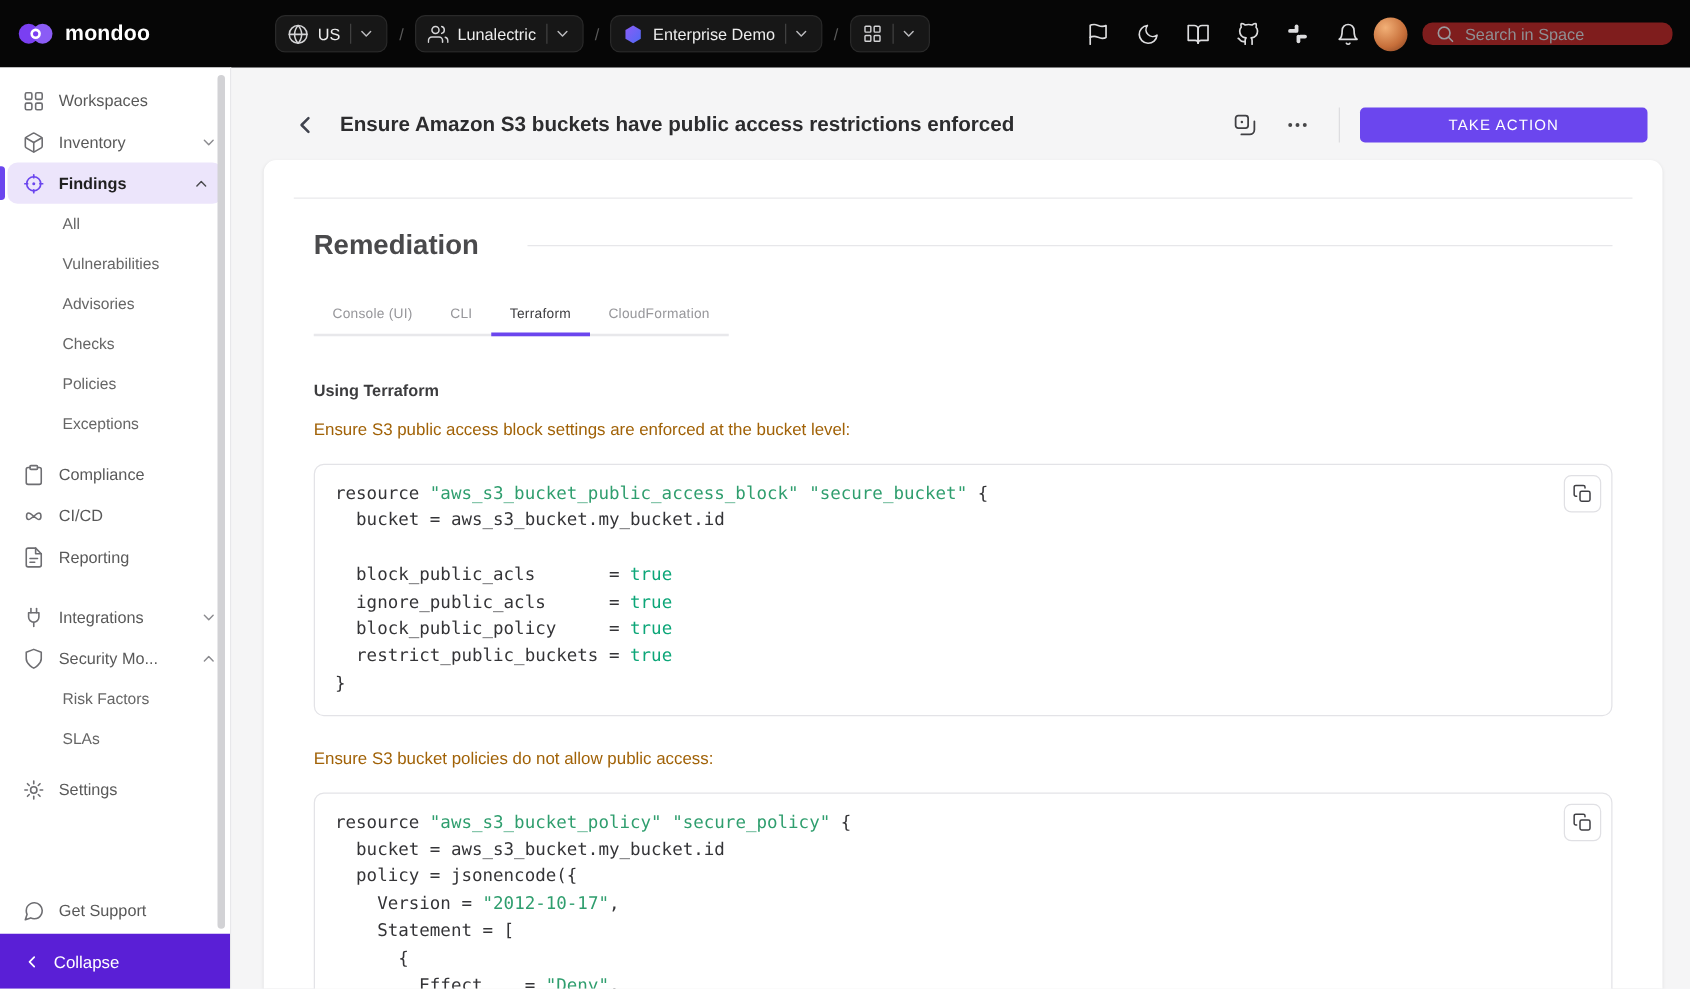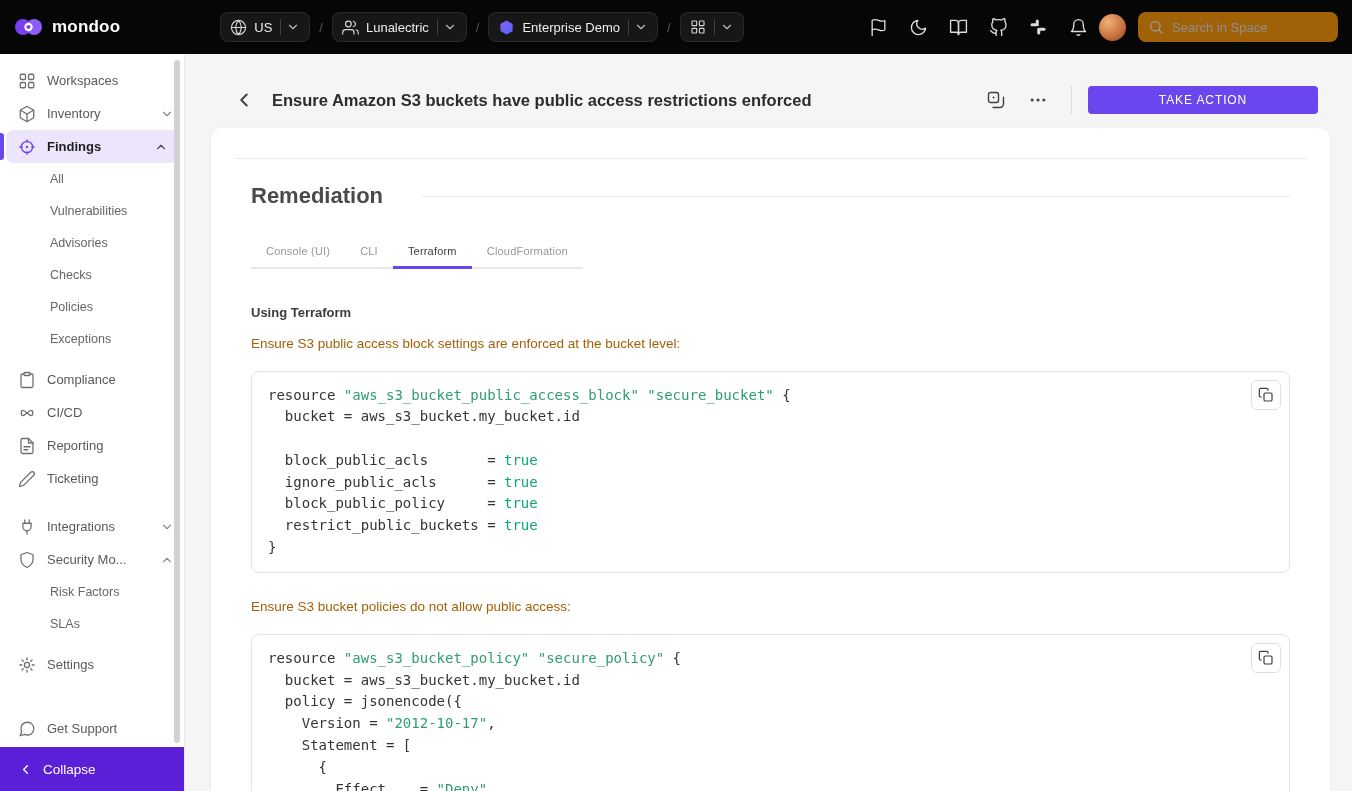--- a/index.html
+++ b/index.html
@@ -18,21 +18,21 @@
   .brand-text{color:#fff;font-size:17px;font-weight:700;letter-spacing:.2px;}
   .crumbs{display:flex;align-items:center;gap:9px;margin-left:100px;}
   .pill{display:flex;align-items:center;height:30px;background:rgba(255,255,255,.07);border:1px solid rgba(255,255,255,.08);border-radius:8px;padding:0 4px 0 9px;cursor:pointer;}
   .pill .plabel{color:#ededed;font-size:13px;margin:0 8px 0 7px;white-space:nowrap;}
   .pill .pdiv{width:1px;height:16px;background:rgba(255,255,255,.18);}
   .pill .pchev{display:flex;align-items:center;padding:0 5px;}
   .slash{color:#5a5a5a;font-size:13px;}
   .top-right{margin-left:auto;display:flex;align-items:center;gap:2px;}
   .tbtn{width:38px;height:36px;background:transparent;border:none;display:flex;align-items:center;justify-content:center;border-radius:8px;cursor:pointer;}
   .avatar{width:27px;height:27px;border-radius:50%;border:none;cursor:pointer;background:radial-gradient(circle at 35% 30%,#f2b077,#c76f3a 60%,#7c3e20);}
-  .search{width:200px;height:30px;background:#a16207;border-radius:8px;display:flex;align-items:center;gap:8px;padding:0 10px;margin-left:12px;}
+  .search{width:200px;height:18px;background:#7f1d1d;border-radius:8px;display:flex;align-items:center;gap:8px;padding:0 10px;margin-left:12px;}
   .search input{flex:1;background:transparent;border:none;outline:none;color:#cfcfcf;font-size:13px;font-family:"Liberation Sans",sans-serif;}
   .search input::placeholder{color:#8f8f93;}
 
   
   .shell{flex:1;display:flex;min-height:0;}
 
   
   .sidebar{width:185px;background:#fff;border-right:1px solid #e7e7ea;display:flex;flex-direction:column;position:relative;padding-top:10px;flex:0 0 auto;}
   .nav{flex:1;min-height:0;display:flex;flex-direction:column;}
   .nav-item{display:flex;align-items:center;gap:11px;height:33px;padding:0 10px 0 17px;color:#595959;font-size:13px;cursor:pointer;position:relative;flex:0 0 auto;}
@@ -323,28 +323,20 @@
             <svg width="18" height="18" viewBox="0 0 24 24" fill="none" stroke="#6e6e72" stroke-width="1.7" stroke-linecap="round" stroke-linejoin="round">
                 <path d="M14 2H6a2 2 0 0 0-2 2v16a2 2 0 0 0 2 2h12a2 2 0 0 0 2-2V8z"></path>
                 <polyline points="14 2 14 8 20 8"></polyline>
                 <line x1="8" y1="13" x2="16" y2="13"></line>
                 <line x1="8" y1="17" x2="13" y2="17"></line>
               </svg>
           </span>
           <span>Reporting</span>
         </div>
 
-        <div class="nav-item">
-          <span class="icon">
-            <svg width="18" height="18" viewBox="0 0 24 24" fill="none" stroke="#6e6e72" stroke-width="1.7" stroke-linecap="round" stroke-linejoin="round">
-                <path d="M17 3a2.828 2.828 0 1 1 4 4L7.5 20.5 2 22l1.5-5.5L17 3z"></path>
-              </svg>
-          </span>
-          <span>Ticketing</span>
-        </div>
 
         <div class="nav-gap-m"></div>
 
         <div class="nav-item">
           <span class="icon">
             <svg width="18" height="18" viewBox="0 0 24 24" fill="none" stroke="#6e6e72" stroke-width="1.7" stroke-linecap="round" stroke-linejoin="round">
                 <line x1="9" y1="2.5" x2="9" y2="7"></line>
                 <line x1="15" y1="2.5" x2="15" y2="7"></line>
                 <path d="M6.5 7h11v4.5a5.5 5.5 0 0 1-11 0z"></path>
                 <line x1="12" y1="17" x2="12" y2="21.5"></line>

